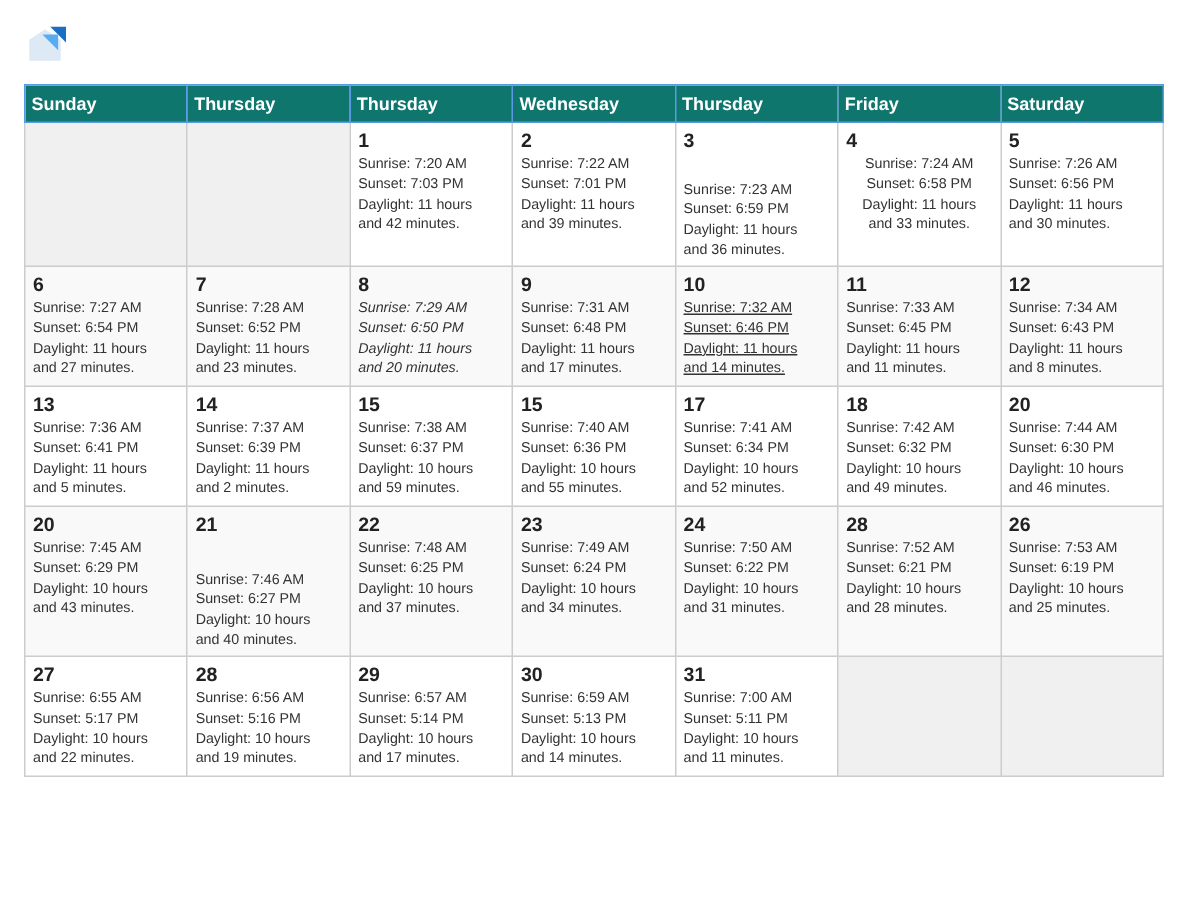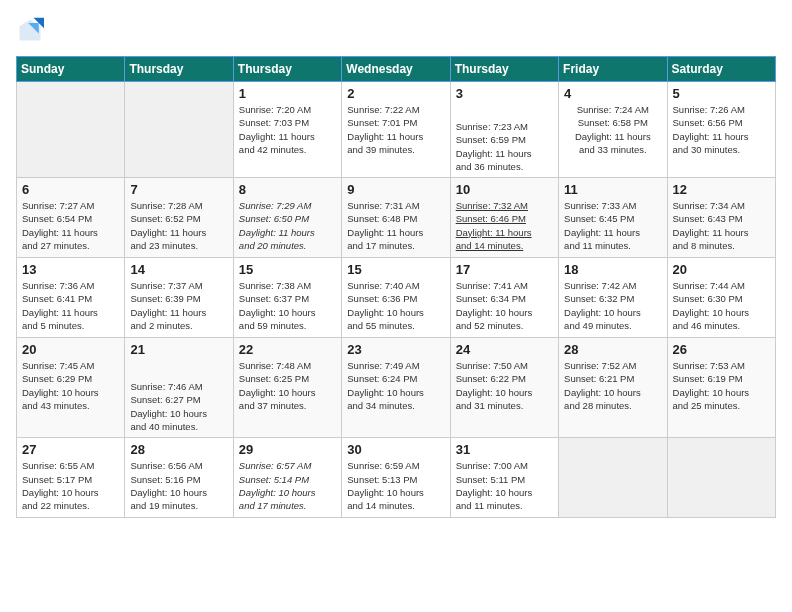--- a/index.html
+++ b/index.html
@@ -322,21 +322,21 @@
         </td>
         <td>
           <div class="day-number">28</div>
           <div class="day-info" style="white-space: pre-line;">Sunrise: 6:56 AM
 Sunset: 5:16 PM
 Daylight: 10 hours
 and 19 minutes.</div>
         </td>
         <td>
           <div class="day-number">29</div>
-          <div class="day-info" style="white-space: pre-line; font-style: italic;">Sunrise: 6:57 AM
+          <div class="day-info" style="white-space: pre-line;">Sunrise: 6:57 AM
 Sunset: 5:14 PM
 Daylight: 10 hours
 and 17 minutes.</div>
         </td>
         <td>
           <div class="day-number">30</div>
           <div class="day-info" style="white-space: pre-line;">Sunrise: 6:59 AM
 Sunset: 5:13 PM
 Daylight: 10 hours
 and 14 minutes.</div>

